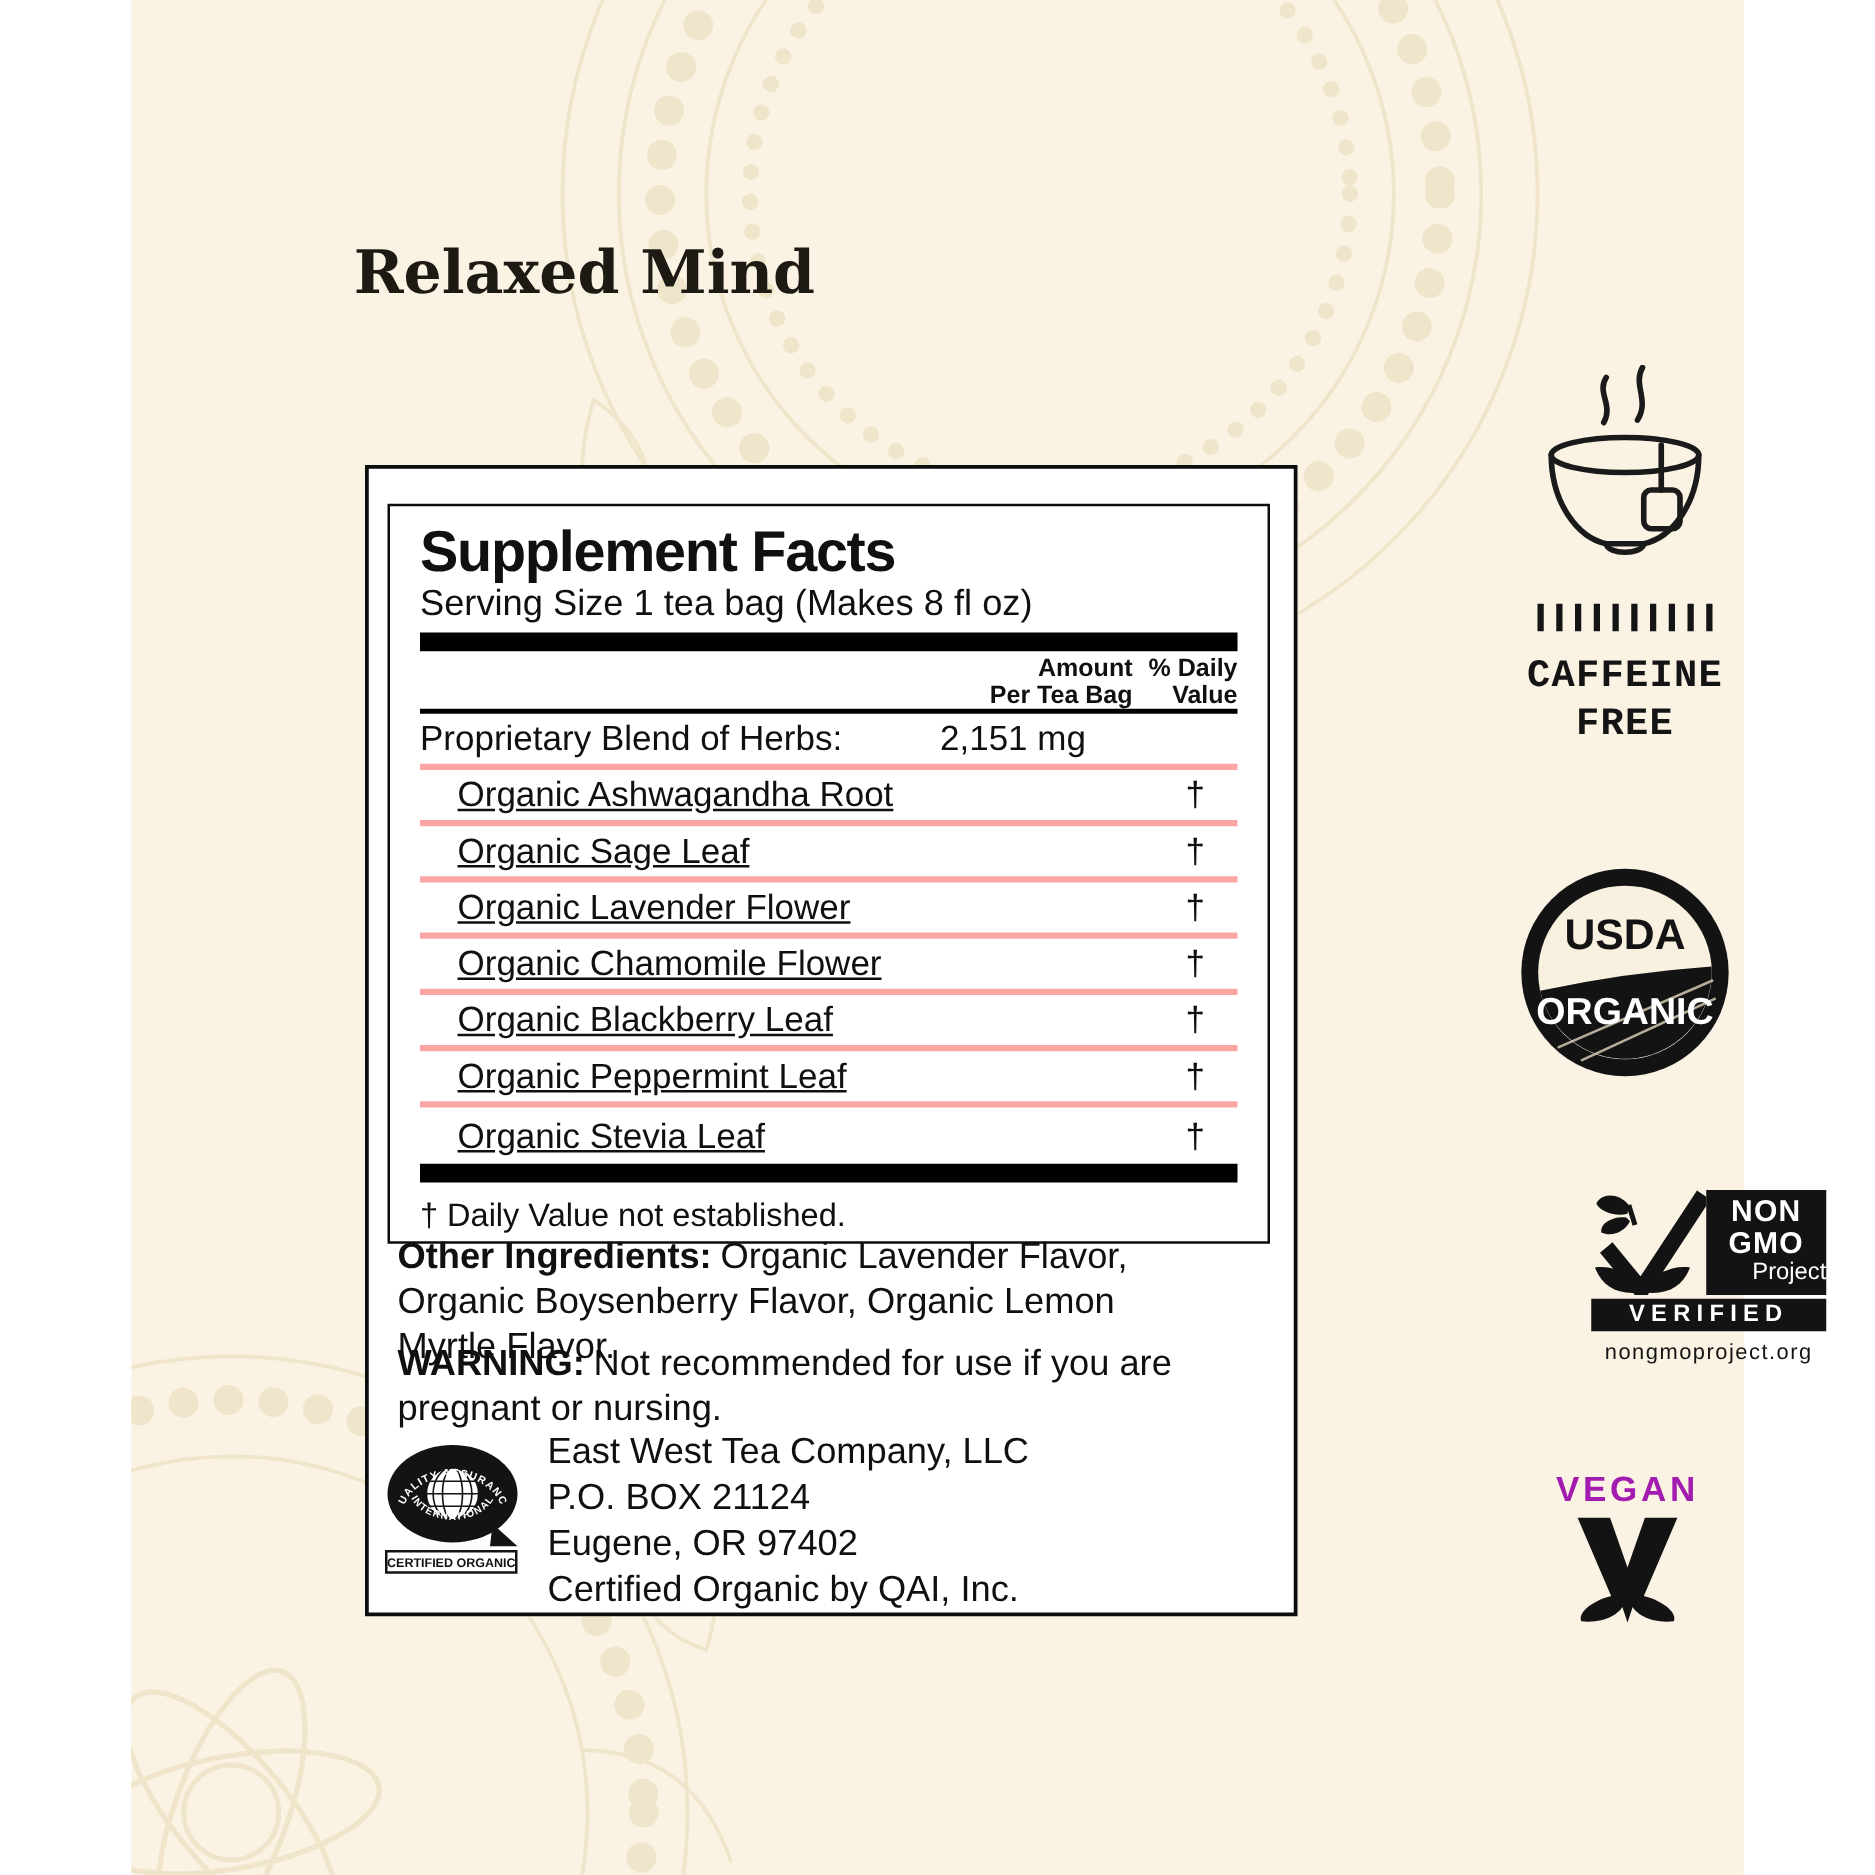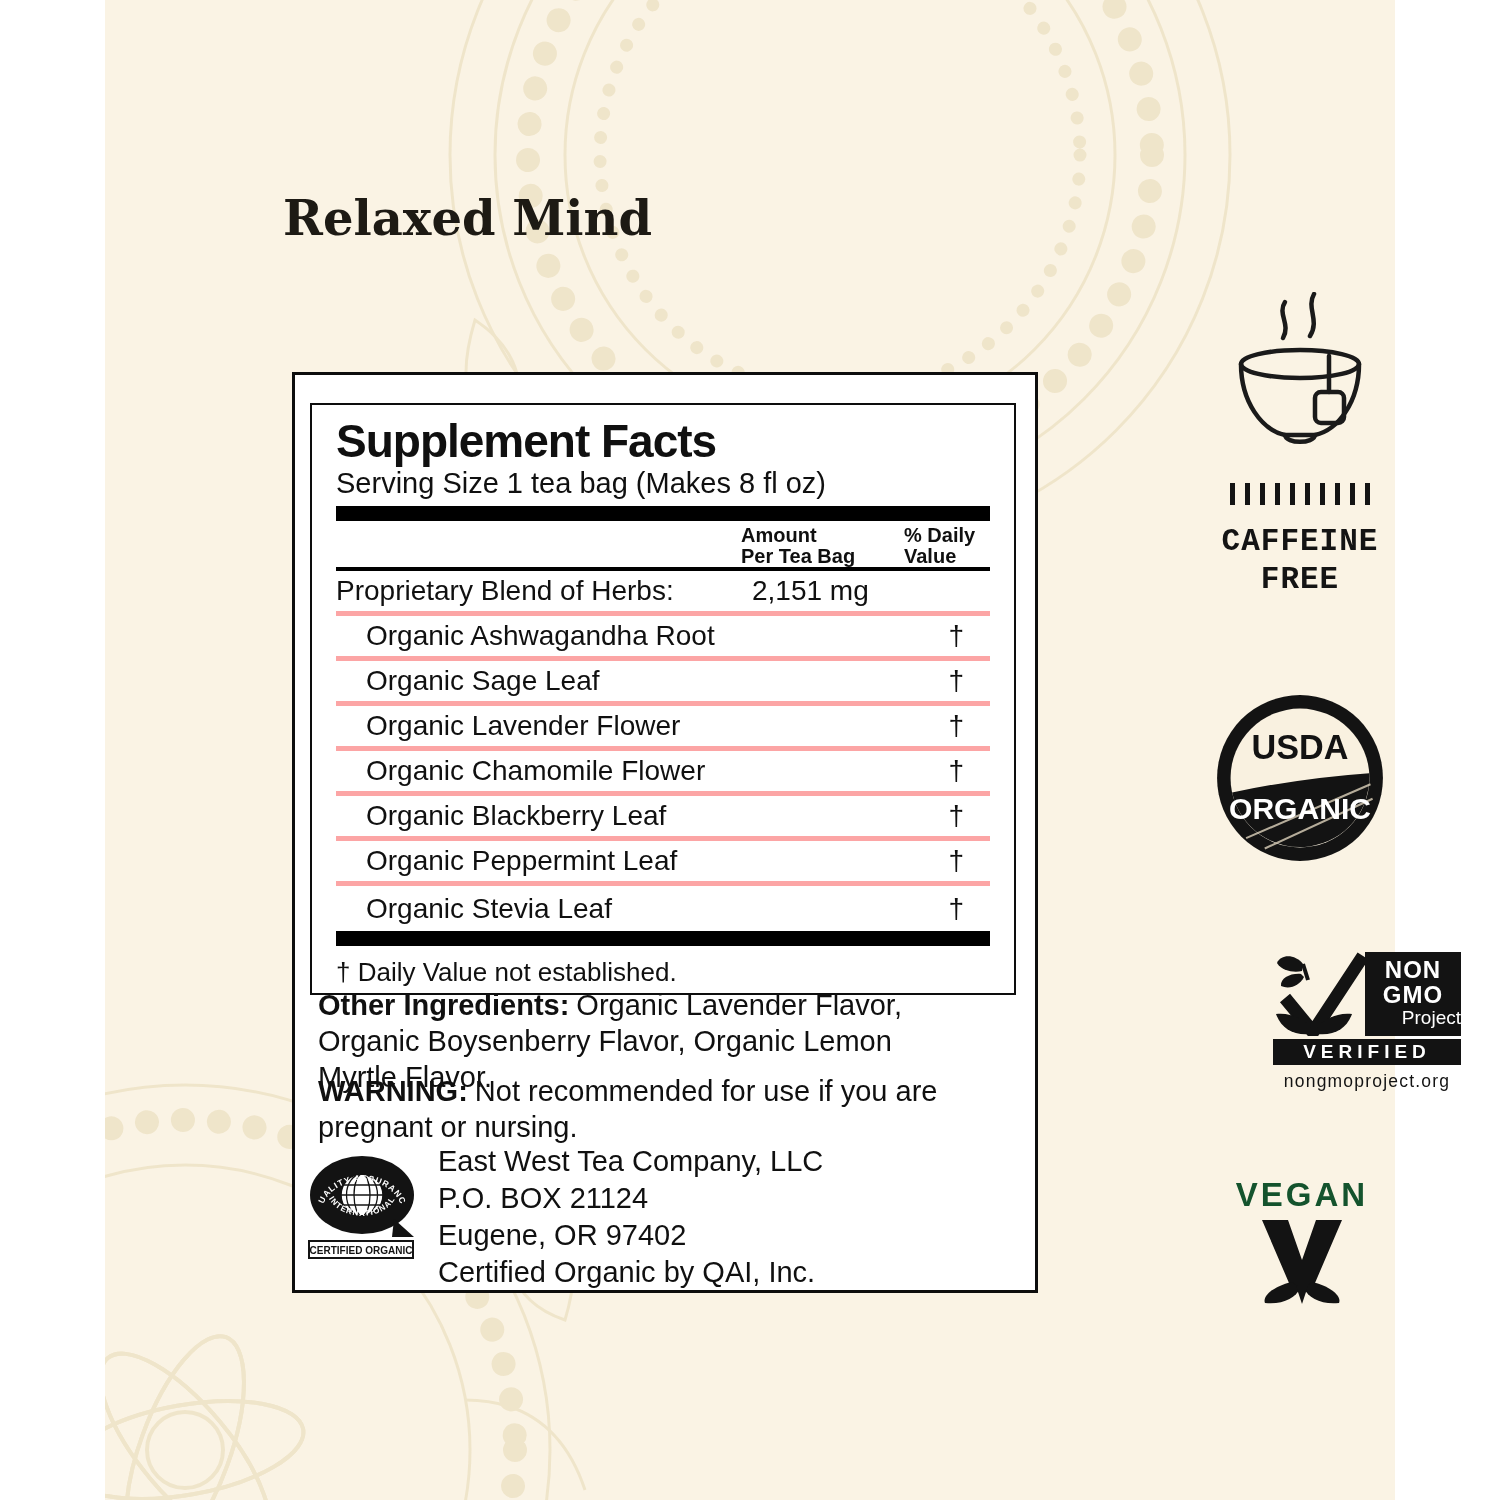--- a/index.html
+++ b/index.html
@@ -14,27 +14,27 @@
 
   
   .panel{position:absolute;left:292px;top:372px;width:746px;height:921px;
          background:#ffffff;border:3px solid #0d0d0d;box-sizing:border-box;}
   .inner{position:absolute;left:15px;top:28px;width:706px;height:592px;
          border:2px solid #0d0d0d;box-sizing:border-box;padding:12px 24px 16px;}
   .sf-title{font-size:46px;font-weight:bold;line-height:48px;letter-spacing:-1px;}
   .sf-serving{font-size:29px;line-height:31px;margin-top:3px;}
   .bar{height:15px;background:#000;margin-top:7px;}
   .cols{position:relative;height:50px;border-bottom:4px solid #000;box-sizing:border-box;}
-  .colhead{position:absolute;top:4px;font-size:20px;font-weight:bold;line-height:21px;text-align:left;}
+  .colhead{position:absolute;top:4px;font-size:20px;font-weight:bold;line-height:21px;text-align:right;}
   .col-amount{left:405px;width:165px;}
   .col-dv{right:0;width:86px;}
   .srow{position:relative;height:45px;box-sizing:border-box;border-bottom:5px solid #fca5a5;
         display:flex;align-items:center;font-size:28px;}
   .srow.last{border-bottom:none;}
-  .srow .ind{padding-left:30px;}
+  .srow .ind{padding-left:30px;text-decoration:underline;}
   .srow .amt{position:absolute;left:416px;}
   .srow .dagger{position:absolute;right:26px;font-size:28px;}
   .bar2{height:15px;background:#000;}
   .footnote{font-size:26px;margin-top:11px;}
 
   .para{position:absolute;left:23px;width:660px;font-size:29px;line-height:36px;}
   .para-other{top:612px;}
   .para-warn{top:698px;}
   .plabel{font-weight:bold;padding-right:7px;}
 
@@ -53,21 +53,21 @@
   .b-nongmo{left:1273px;top:952px;width:188px;}
   .ng-top{display:flex;height:84px;}
   .ng-box{width:96px;height:84px;background:#131313;color:#fff;box-sizing:border-box;padding-top:5px;}
   .ng-box .l1,.ng-box .l2{font-size:24px;font-weight:bold;line-height:25px;letter-spacing:1px;}
   .ng-box .l3{font-size:19px;line-height:22px;text-align:right;}
   .ng-verified{height:26px;background:#131313;color:#fff;margin-top:3px;
       font-size:19px;font-weight:bold;letter-spacing:5px;line-height:26px;text-align:center;}
   .ng-url{margin-top:6px;font-size:17.5px;letter-spacing:1.2px;color:#131313;}
 
   .b-vegan{left:1232px;top:1176px;width:140px;}
-  .vegan-word{font-size:33px;font-weight:bold;letter-spacing:3px;color:#14532d;}
+  .vegan-word{font-size:28px;font-weight:bold;letter-spacing:3px;color:#a21caf;}
   .vegan-logo{margin-top:6px;}
 </style>
 </head>
 <body>
 
 <div class="page">
 
   <div class="strip">
 
     <svg class="pattern" style="left:160px;top:-320px;" width="1150" height="1150" viewBox="0 0 1150 1150" fill="none" stroke="#e9dcba" opacity="0.6">

